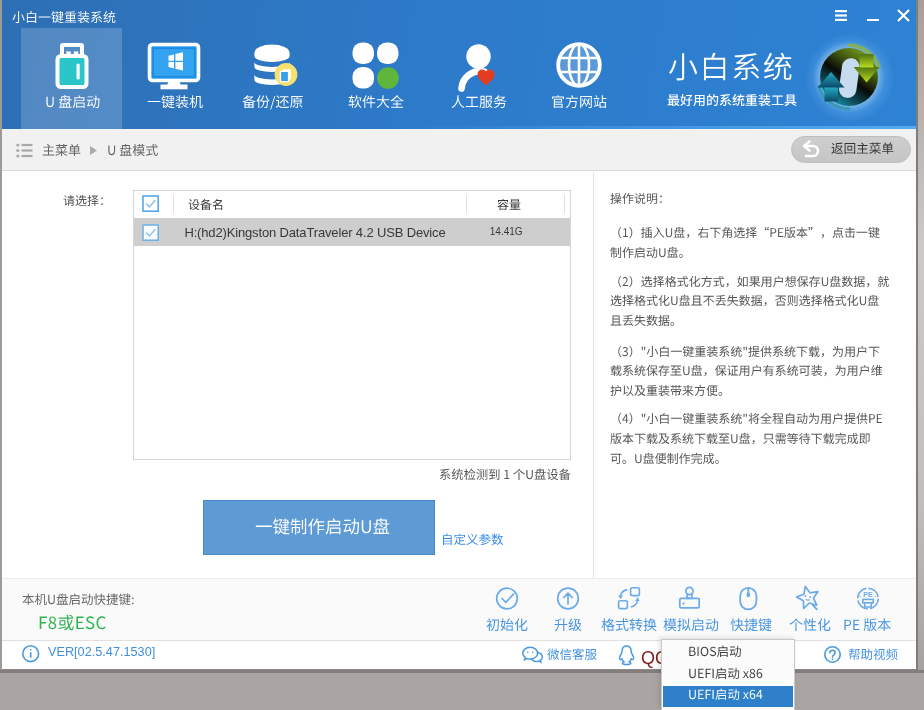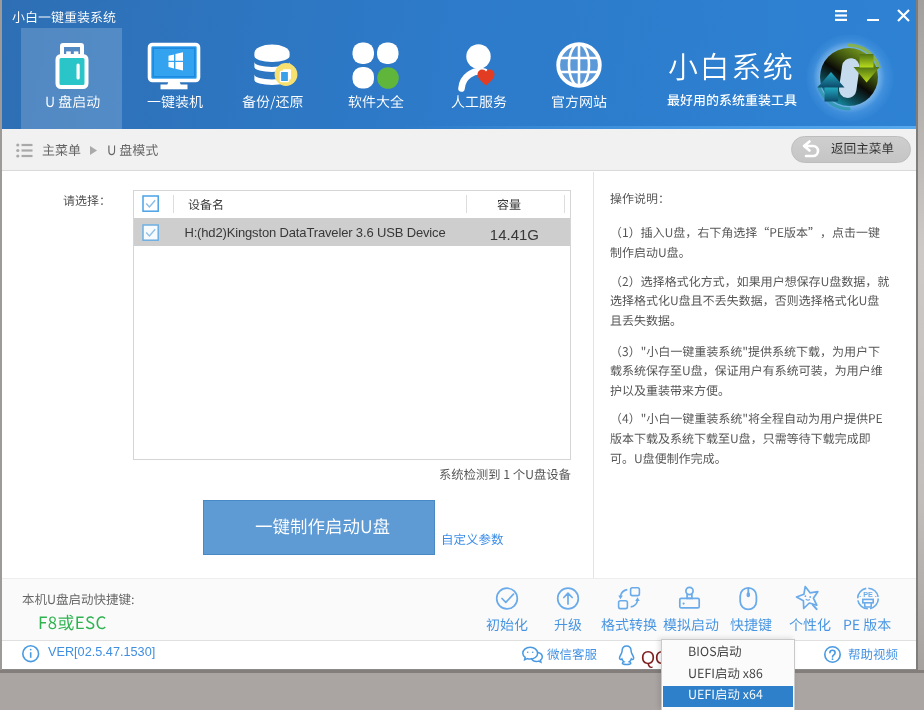--- a/index.html
+++ b/index.html
@@ -189,22 +189,22 @@
 <rect x="1" y="1" width="15.2" height="15.2" fill="#f8fbfd" stroke="#6cb0e4" stroke-width="1.5"></rect>
 <path d="M4.2 8.6 L7.4 12 L13.2 5.2" stroke="#90c1e6" stroke-width="1.4" fill="none"></path>
 </g>
   </svg>
 <svg class="t" style="left:187.5px;top:208.5px">
     <path d="M1.5 -9.3C2.1 -8.7 2.9 -7.9 3.3 -7.4L3.9 -8.1C3.5 -8.6 2.7 -9.3 2.1 -9.9ZM0.5 -6.3V-5.4H2.2V-1.1C2.2 -0.6 1.8 -0.2 1.6 -0.0C1.8 0.1 2.0 0.5 2.1 0.7C2.3 0.5 2.6 0.2 4.7 -1.3C4.6 -1.5 4.5 -1.9 4.4 -2.1L3.1 -1.1V-6.3ZM5.9 -9.6V-8.3C5.9 -7.4 5.6 -6.4 4.0 -5.7C4.2 -5.6 4.5 -5.2 4.6 -5.0C6.4 -5.9 6.7 -7.2 6.7 -8.3V-8.8H8.9V-6.9C8.9 -6.0 9.0 -5.6 9.9 -5.6C10.0 -5.6 10.6 -5.6 10.8 -5.6C11.0 -5.6 11.3 -5.6 11.4 -5.7C11.4 -5.9 11.4 -6.2 11.3 -6.5C11.2 -6.4 10.9 -6.4 10.8 -6.4C10.6 -6.4 10.1 -6.4 9.9 -6.4C9.7 -6.4 9.7 -6.5 9.7 -6.9V-9.6ZM9.7 -3.9C9.2 -3.0 8.6 -2.2 7.8 -1.5C7.0 -2.2 6.3 -3.0 5.9 -3.9ZM4.6 -4.8V-3.9H5.2L5.1 -3.9C5.5 -2.8 6.2 -1.8 7.1 -1.0C6.2 -0.5 5.1 -0.1 4.1 0.2C4.3 0.4 4.5 0.7 4.5 1.0C5.7 0.6 6.8 0.2 7.8 -0.5C8.7 0.2 9.8 0.7 11.0 1.0C11.1 0.7 11.4 0.4 11.6 0.2C10.4 -0.0 9.4 -0.5 8.5 -1.0C9.5 -1.9 10.3 -3.1 10.8 -4.6L10.3 -4.8L10.1 -4.8Z M20.2 -8.3C19.6 -7.6 18.9 -7.1 18.0 -6.7C17.2 -7.1 16.5 -7.6 15.9 -8.1L16.1 -8.3ZM16.4 -10.1C15.8 -9.1 14.7 -7.9 12.9 -7.1C13.1 -6.9 13.4 -6.6 13.5 -6.4C14.2 -6.7 14.8 -7.1 15.3 -7.6C15.8 -7.1 16.4 -6.6 17.0 -6.2C15.6 -5.6 13.9 -5.2 12.4 -5.0C12.5 -4.8 12.7 -4.4 12.8 -4.1C14.5 -4.4 16.4 -4.9 18.0 -5.7C19.5 -5.0 21.3 -4.5 23.1 -4.3C23.2 -4.5 23.5 -4.9 23.7 -5.1C22.0 -5.3 20.3 -5.7 18.9 -6.2C20.1 -6.9 21.0 -7.7 21.7 -8.7L21.1 -9.1L21.0 -9.0H16.8C17.0 -9.3 17.2 -9.6 17.4 -9.9ZM15.0 -1.5H17.5V-0.2H15.0ZM15.0 -2.3V-3.5H17.5V-2.3ZM21.0 -1.5V-0.2H18.4V-1.5ZM21.0 -2.3H18.4V-3.5H21.0ZM14.0 -4.3V1.0H15.0V0.6H21.0V0.9H21.9V-4.3Z M27.2 -6.3C27.8 -5.9 28.5 -5.4 29.0 -4.9C27.6 -4.1 26.1 -3.6 24.6 -3.3C24.7 -3.1 24.9 -2.7 25.0 -2.4C25.7 -2.6 26.4 -2.8 27.0 -3.0V0.9H27.9V0.3H33.3V0.9H34.2V-4.1H29.4C31.4 -5.1 33.1 -6.6 34.1 -8.6L33.5 -8.9L33.4 -8.9H29.1C29.4 -9.2 29.7 -9.6 29.9 -9.9L28.9 -10.1C28.2 -9.0 26.8 -7.6 24.8 -6.7C25.0 -6.6 25.3 -6.2 25.5 -6.0C26.6 -6.6 27.6 -7.3 28.3 -8.1H32.8C32.1 -7.0 31.0 -6.1 29.8 -5.3C29.3 -5.8 28.5 -6.4 27.9 -6.9ZM33.3 -0.5H27.9V-3.3H33.3Z" fill="#3a3a3a"></path>
   </svg>
 <svg class="t" style="left:497.0px;top:208.5px">
     <path d="M4.0 -7.6C3.3 -6.7 2.2 -5.9 1.1 -5.3C1.3 -5.2 1.6 -4.8 1.7 -4.6C2.8 -5.3 4.0 -6.3 4.8 -7.3ZM7.0 -7.1C8.1 -6.4 9.5 -5.3 10.2 -4.7L10.8 -5.3C10.1 -5.9 8.7 -6.9 7.6 -7.6ZM5.9 -6.5C4.8 -4.8 2.7 -3.3 0.4 -2.4C0.7 -2.2 0.9 -1.9 1.0 -1.7C1.6 -1.9 2.1 -2.2 2.6 -2.5V1.0H3.5V0.6H8.5V0.9H9.4V-2.6C9.9 -2.4 10.4 -2.1 10.9 -1.8C11.1 -2.1 11.3 -2.4 11.5 -2.6C9.6 -3.4 7.9 -4.3 6.5 -5.9L6.7 -6.2ZM3.5 -0.2V-2.3H8.5V-0.2ZM3.6 -3.1C4.5 -3.7 5.3 -4.4 6.0 -5.2C6.8 -4.3 7.7 -3.6 8.6 -3.1ZM5.2 -9.9C5.4 -9.7 5.5 -9.3 5.7 -9.0H1.0V-6.8H1.9V-8.1H10.1V-6.8H11.0V-9.0H6.7C6.6 -9.3 6.3 -9.8 6.1 -10.2Z M15.0 -8.0H21.0V-7.3H15.0ZM15.0 -9.2H21.0V-8.5H15.0ZM14.1 -9.7V-6.8H21.9V-9.7ZM12.6 -6.3V-5.6H23.4V-6.3ZM14.8 -3.3H17.5V-2.6H14.8ZM18.4 -3.3H21.3V-2.6H18.4ZM14.8 -4.5H17.5V-3.8H14.8ZM18.4 -4.5H21.3V-3.8H18.4ZM12.6 -0.0V0.7H23.5V-0.0H18.4V-0.7H22.5V-1.4H18.4V-2.0H22.2V-5.0H13.9V-2.0H17.5V-1.4H13.6V-0.7H17.5V-0.0Z" fill="#3a3a3a"></path>
   </svg>
-<div class="abs" style="left:184.4px;top:225.3px;width:290px;font-size:13px;color:#383838;letter-spacing:-0.15px;font-family:'Liberation Sans',sans-serif">H:(hd2)Kingston DataTraveler 3.6 USB Device</div>
-<div class="abs" style="left:489.8px;top:225.8px;font-size:15px;color:#383838">14.41G</div>
+<div class="abs" style="left:184.4px;top:225.3px;width:290px;font-size:13px;color:#383838;letter-spacing:-0.15px;font-family:'Liberation Sans',sans-serif">H:(hd2)Kingston DataTraveler 4.2 USB Device</div>
+<div class="abs" style="left:489.8px;top:225.8px;font-size:10px;color:#383838">14.41G</div>
 <svg class="t" style="left:439.1px;top:478.5px">
     <path d="M3.5 -2.8C2.9 -1.9 1.8 -1.0 0.9 -0.4C1.1 -0.2 1.5 0.1 1.7 0.2C2.6 -0.4 3.7 -1.4 4.4 -2.4ZM7.8 -2.3C8.8 -1.5 10.1 -0.4 10.7 0.3L11.5 -0.3C10.8 -1.0 9.6 -2.1 8.5 -2.8ZM8.2 -5.5C8.5 -5.2 8.8 -4.8 9.2 -4.5L3.8 -4.1C5.6 -5.0 7.5 -6.2 9.3 -7.5L8.6 -8.1C8.0 -7.6 7.3 -7.1 6.6 -6.7L3.6 -6.5C4.5 -7.2 5.4 -7.9 6.2 -8.8C7.8 -9.0 9.3 -9.2 10.5 -9.5L9.9 -10.2C7.9 -9.7 4.3 -9.4 1.3 -9.3C1.4 -9.1 1.5 -8.7 1.5 -8.5C2.6 -8.5 3.8 -8.6 4.9 -8.7C4.1 -7.8 3.2 -7.1 2.9 -6.9C2.5 -6.6 2.2 -6.4 2.0 -6.4C2.1 -6.2 2.2 -5.8 2.3 -5.6C2.5 -5.7 2.9 -5.7 5.4 -5.9C4.3 -5.2 3.4 -4.7 3.0 -4.5C2.3 -4.2 1.7 -3.9 1.3 -3.9C1.4 -3.6 1.5 -3.2 1.6 -3.0C1.9 -3.1 2.4 -3.2 5.8 -3.5V-0.2C5.8 -0.1 5.8 -0.1 5.5 -0.0C5.4 -0.0 4.7 -0.0 3.9 -0.1C4.1 0.2 4.2 0.6 4.3 0.8C5.2 0.8 5.8 0.8 6.2 0.7C6.6 0.5 6.7 0.3 6.7 -0.2V-3.5L9.8 -3.8C10.1 -3.4 10.4 -3.0 10.7 -2.7L11.4 -3.1C10.9 -3.8 9.8 -5.0 8.9 -5.8Z M20.9 -4.3V-0.4C20.9 0.5 21.1 0.7 22.0 0.7C22.1 0.7 22.9 0.7 23.0 0.7C23.8 0.7 24.0 0.3 24.1 -1.4C23.8 -1.5 23.5 -1.6 23.3 -1.8C23.3 -0.3 23.2 -0.1 22.9 -0.1C22.8 -0.1 22.2 -0.1 22.1 -0.1C21.8 -0.1 21.8 -0.1 21.8 -0.4V-4.3ZM18.6 -4.3C18.5 -1.9 18.2 -0.6 16.2 0.2C16.4 0.4 16.7 0.7 16.8 0.9C19.0 0.0 19.4 -1.5 19.5 -4.3ZM12.8 -0.7 13.0 0.3C14.1 -0.1 15.6 -0.6 17.0 -1.0L16.8 -1.8C15.3 -1.4 13.8 -0.9 12.8 -0.7ZM19.6 -10.1C19.9 -9.6 20.2 -9.0 20.3 -8.5H17.3V-7.7H19.5C19.0 -6.9 18.1 -5.8 17.8 -5.5C17.6 -5.3 17.3 -5.2 17.1 -5.2C17.2 -5.0 17.3 -4.5 17.4 -4.3C17.7 -4.4 18.2 -4.5 22.7 -4.9C22.9 -4.6 23.1 -4.3 23.2 -4.0L24.0 -4.4C23.6 -5.2 22.8 -6.3 22.1 -7.2L21.4 -6.8C21.7 -6.4 22.0 -6.0 22.2 -5.6L18.8 -5.4C19.4 -6.0 20.1 -7.0 20.6 -7.7H24.0V-8.5H20.4L21.2 -8.8C21.1 -9.2 20.8 -9.9 20.5 -10.4ZM13.0 -5.2C13.2 -5.3 13.5 -5.4 15.0 -5.6C14.5 -4.8 14.0 -4.2 13.8 -3.9C13.4 -3.5 13.1 -3.2 12.8 -3.1C12.9 -2.9 13.1 -2.4 13.1 -2.2C13.4 -2.4 13.8 -2.5 16.8 -3.2C16.8 -3.4 16.8 -3.8 16.8 -4.0L14.5 -3.6C15.4 -4.6 16.4 -6.0 17.1 -7.3L16.3 -7.8C16.1 -7.3 15.8 -6.9 15.5 -6.4L14.0 -6.3C14.8 -7.3 15.5 -8.7 16.1 -10.0L15.2 -10.4C14.6 -8.9 13.7 -7.3 13.4 -6.9C13.2 -6.5 12.9 -6.2 12.7 -6.2C12.8 -5.9 13.0 -5.4 13.0 -5.2Z M30.4 -6.5V-5.7H34.5V-6.5ZM29.5 -4.4C29.8 -3.4 30.2 -2.2 30.3 -1.4L31.0 -1.6C30.9 -2.4 30.6 -3.6 30.2 -4.6ZM31.9 -4.7C32.1 -3.8 32.3 -2.6 32.4 -1.7L33.1 -1.9C33.1 -2.7 32.8 -3.9 32.6 -4.8ZM26.8 -10.3V-8.0H25.2V-7.1H26.7C26.4 -5.5 25.7 -3.6 25.0 -2.6C25.2 -2.4 25.4 -2.0 25.5 -1.7C26.0 -2.5 26.4 -3.7 26.8 -5.0V1.0H27.7V-5.4C28.0 -4.8 28.3 -4.1 28.5 -3.7L29.0 -4.4C28.9 -4.8 27.9 -6.2 27.7 -6.6V-7.1H28.9V-8.0H27.7V-10.3ZM32.3 -10.4C31.4 -8.7 30.0 -7.1 28.4 -6.2C28.6 -6.0 28.9 -5.6 29.0 -5.4C30.2 -6.3 31.5 -7.5 32.4 -8.9C33.3 -7.7 34.8 -6.4 36.0 -5.5C36.1 -5.8 36.3 -6.2 36.5 -6.4C35.2 -7.1 33.7 -8.5 32.8 -9.7L33.1 -10.1ZM28.8 -0.4V0.4H36.1V-0.4H33.9C34.5 -1.6 35.3 -3.3 35.8 -4.6L35.0 -4.8C34.5 -3.5 33.8 -1.6 33.1 -0.4Z M42.9 -1.1C43.5 -0.5 44.2 0.3 44.6 0.9L45.2 0.5C44.8 -0.0 44.1 -0.9 43.5 -1.5ZM40.7 -9.6V-1.9H41.5V-8.9H44.1V-1.9H44.9V-9.6ZM47.6 -10.2V-0.1C47.6 0.1 47.5 0.2 47.3 0.2C47.1 0.2 46.6 0.2 45.9 0.2C46.0 0.4 46.1 0.7 46.2 0.9C47.0 0.9 47.6 0.9 47.9 0.8C48.2 0.7 48.3 0.4 48.3 -0.1V-10.2ZM45.9 -9.2V-1.9H46.6V-9.2ZM42.4 -8.0V-3.7C42.4 -2.2 42.1 -0.7 40.1 0.4C40.2 0.5 40.5 0.8 40.5 1.0C42.8 -0.2 43.1 -2.0 43.1 -3.7V-8.0ZM37.9 -9.5C38.6 -9.2 39.5 -8.6 39.9 -8.2L40.5 -8.9C40.0 -9.3 39.1 -9.8 38.4 -10.2ZM37.4 -6.2C38.0 -5.8 38.9 -5.3 39.4 -4.9L39.9 -5.7C39.5 -6.0 38.6 -6.5 37.9 -6.9ZM37.6 0.3 38.4 0.8C39.0 -0.3 39.6 -1.8 40.0 -3.1L39.3 -3.6C38.8 -2.2 38.1 -0.6 37.6 0.3Z M57.1 -9.3V-1.8H57.9V-9.3ZM59.5 -10.1V-0.5C59.5 -0.2 59.5 -0.2 59.2 -0.2C59.0 -0.2 58.4 -0.2 57.6 -0.2C57.8 0.0 57.9 0.5 58.0 0.7C58.9 0.7 59.5 0.7 59.9 0.5C60.3 0.4 60.4 0.1 60.4 -0.5V-10.1ZM50.0 -0.5 50.2 0.4C51.8 0.0 54.1 -0.4 56.3 -0.8L56.3 -1.6L53.7 -1.2V-3.1H56.1V-3.9H53.7V-5.2H52.8V-3.9H50.4V-3.1H52.8V-1.0ZM50.7 -5.4C51.0 -5.5 51.4 -5.6 55.3 -6.0C55.4 -5.7 55.6 -5.4 55.7 -5.2L56.4 -5.7C56.0 -6.4 55.2 -7.5 54.5 -8.3L53.9 -7.9C54.2 -7.5 54.5 -7.1 54.8 -6.7L51.6 -6.4C52.1 -7.1 52.6 -7.9 53.1 -8.7H56.4V-9.5H50.1V-8.7H52.0C51.6 -7.8 51.1 -7.0 50.9 -6.8C50.7 -6.5 50.6 -6.3 50.4 -6.3C50.5 -6.0 50.6 -5.6 50.7 -5.4Z M65.3 0.0H70.3V-0.9H68.5V-9.0H67.6C67.1 -8.7 66.5 -8.5 65.7 -8.4V-7.7H67.4V-0.9H65.3Z M79.5 -6.7V1.0H80.5V-6.7ZM80.1 -10.3C78.8 -8.3 76.6 -6.5 74.3 -5.5C74.5 -5.3 74.8 -4.9 75.0 -4.6C76.9 -5.6 78.7 -7.0 80.0 -8.7C81.6 -6.8 83.3 -5.6 85.1 -4.6C85.2 -4.9 85.5 -5.3 85.8 -5.5C83.9 -6.4 82.1 -7.5 80.5 -9.4L80.9 -10.0Z M90.6 0.2C92.4 0.2 93.8 -0.8 93.8 -3.7V-9.0H92.7V-3.7C92.7 -1.5 91.8 -0.8 90.6 -0.8C89.4 -0.8 88.5 -1.5 88.5 -3.7V-9.0H87.3V-3.7C87.3 -0.8 88.7 0.2 90.6 0.2Z M99.8 -5.2C100.5 -4.9 101.4 -4.3 101.8 -3.9L102.2 -4.5C101.8 -4.9 100.9 -5.4 100.3 -5.8ZM100.7 -10.5C100.6 -10.2 100.5 -9.8 100.3 -9.4H97.6V-7.2L97.6 -6.8H95.6V-6.0H97.5C97.3 -5.2 96.9 -4.4 95.9 -3.8C96.1 -3.7 96.5 -3.4 96.6 -3.2C97.7 -3.9 98.2 -4.9 98.4 -6.0H104.1V-4.5C104.1 -4.4 104.1 -4.3 103.9 -4.3C103.7 -4.3 103.2 -4.3 102.6 -4.3C102.7 -4.1 102.8 -3.8 102.9 -3.5C103.7 -3.5 104.3 -3.5 104.6 -3.7C104.9 -3.8 105.0 -4.1 105.0 -4.5V-6.0H106.8V-6.8H105.0V-9.4H101.3L101.7 -10.3ZM99.9 -8.0C100.5 -7.6 101.3 -7.1 101.7 -6.8H98.5L98.5 -7.2V-8.6H104.1V-6.8H101.7L102.2 -7.3C101.8 -7.7 101.0 -8.2 100.3 -8.5ZM96.9 -3.2V-0.2H95.6V0.6H106.8V-0.2H105.4V-3.2ZM97.8 -0.2V-2.5H99.5V-0.2ZM100.3 -0.2V-2.5H102.0V-0.2ZM102.8 -0.2V-2.5H104.5V-0.2Z M108.8 -9.5C109.5 -9.0 110.3 -8.1 110.7 -7.6L111.3 -8.3C110.9 -8.8 110.1 -9.6 109.4 -10.1ZM107.8 -6.5V-5.6H109.6V-1.2C109.6 -0.6 109.2 -0.2 109.0 -0.0C109.1 0.1 109.4 0.5 109.5 0.7C109.6 0.5 110.0 0.2 112.2 -1.4C112.1 -1.6 111.9 -1.9 111.8 -2.2L110.5 -1.2V-6.5ZM113.3 -9.9V-8.5C113.3 -7.6 113.1 -6.6 111.5 -5.9C111.6 -5.7 111.9 -5.4 112.1 -5.2C113.8 -6.0 114.2 -7.3 114.2 -8.5V-9.0H116.4V-7.0C116.4 -6.1 116.6 -5.8 117.4 -5.8C117.6 -5.8 118.2 -5.8 118.4 -5.8C118.6 -5.8 118.9 -5.8 119.0 -5.8C119.0 -6.0 118.9 -6.4 118.9 -6.6C118.8 -6.6 118.5 -6.6 118.3 -6.6C118.2 -6.6 117.6 -6.6 117.5 -6.6C117.3 -6.6 117.3 -6.7 117.3 -7.0V-9.9ZM117.2 -4.0C116.8 -3.1 116.1 -2.2 115.3 -1.6C114.5 -2.3 113.8 -3.1 113.4 -4.0ZM112.0 -4.9V-4.0H112.7L112.5 -4.0C113.0 -2.8 113.7 -1.9 114.6 -1.1C113.6 -0.5 112.6 -0.1 111.5 0.2C111.7 0.4 111.9 0.8 111.9 1.0C113.1 0.7 114.3 0.2 115.3 -0.5C116.2 0.2 117.3 0.7 118.6 1.0C118.7 0.8 119.0 0.4 119.2 0.2C118.0 -0.0 116.9 -0.5 116.0 -1.1C117.1 -2.0 117.9 -3.1 118.4 -4.7L117.8 -4.9L117.7 -4.9Z M128.0 -8.5C127.4 -7.8 126.6 -7.3 125.7 -6.8C124.9 -7.2 124.2 -7.7 123.7 -8.3L123.8 -8.5ZM124.1 -10.4C123.5 -9.3 122.3 -8.1 120.5 -7.2C120.7 -7.1 121.0 -6.8 121.2 -6.6C121.9 -6.9 122.5 -7.3 123.0 -7.7C123.5 -7.2 124.1 -6.8 124.8 -6.4C123.3 -5.8 121.6 -5.3 120.0 -5.1C120.1 -4.9 120.3 -4.5 120.4 -4.2C122.2 -4.5 124.1 -5.1 125.7 -5.9C127.3 -5.1 129.1 -4.6 131.0 -4.4C131.1 -4.7 131.4 -5.0 131.6 -5.3C129.8 -5.4 128.1 -5.8 126.7 -6.4C127.9 -7.1 128.9 -7.9 129.5 -8.9L128.9 -9.3L128.8 -9.3H124.5C124.7 -9.6 125.0 -9.9 125.1 -10.2ZM122.7 -1.6H125.3V-0.2H122.7ZM122.7 -2.3V-3.6H125.3V-2.3ZM128.8 -1.6V-0.2H126.2V-1.6ZM128.8 -2.3H126.2V-3.6H128.8ZM121.7 -4.4V1.0H122.7V0.6H128.8V1.0H129.8V-4.4Z" fill="#555555"></path>
   </svg>
 <div class="abs" style="left:593px;top:172px;width:1px;height:406px;background:#e3e3e3"></div>
 <div class="abs" style="left:203px;top:499.5px;width:231.5px;height:55px;background:#5e9ad4;border:1px solid #4788c5"></div>
 <svg class="t" style="left:254.9px;top:533.0px">
     <path d="M0.8 -7.5V-6.1H16.8V-7.5Z M18.4 -6.1V-4.9H20.4V-1.5C20.4 -0.6 19.8 -0.0 19.5 0.2C19.7 0.4 20.1 0.9 20.2 1.2C20.5 0.9 20.9 0.5 23.6 -1.4C23.5 -1.6 23.3 -2.0 23.2 -2.4L21.5 -1.2V-4.9H23.4V-6.1H21.5V-8.4H23.3V-9.6H19.1C19.5 -10.2 19.9 -10.8 20.3 -11.5H23.3V-12.7H20.8C21.0 -13.3 21.2 -13.9 21.4 -14.5L20.2 -14.8C19.8 -13.0 18.9 -11.3 18.0 -10.2C18.2 -9.9 18.6 -9.3 18.7 -9.1L19.1 -9.5V-8.4H20.4V-6.1ZM27.6 -13.3V-12.4H29.7V-11.0H27.2V-9.9H29.7V-8.5H27.6V-7.5H29.7V-6.2H27.6V-5.2H29.7V-3.7H27.1V-2.7H29.7V-0.6H30.7V-2.7H34.0V-3.7H30.7V-5.2H33.6V-6.2H30.7V-7.5H33.3V-9.9H34.4V-11.0H33.3V-13.3H30.7V-14.6H29.7V-13.3ZM30.7 -9.9H32.3V-8.5H30.7ZM30.7 -11.0V-12.4H32.3V-11.0ZM23.9 -7.1C23.9 -7.2 24.0 -7.3 24.2 -7.4H26.0C25.9 -6.0 25.7 -4.8 25.4 -3.7C25.1 -4.3 24.9 -5.0 24.7 -5.8L23.8 -5.5C24.1 -4.3 24.5 -3.2 24.9 -2.4C24.3 -1.1 23.5 -0.1 22.6 0.6C22.8 0.8 23.1 1.2 23.2 1.5C24.2 0.8 25.0 -0.1 25.6 -1.3C27.2 0.7 29.3 1.2 31.7 1.2H34.0C34.1 0.8 34.2 0.3 34.4 0.0C33.8 0.0 32.2 0.0 31.8 0.0C29.6 0.0 27.5 -0.4 26.1 -2.4C26.6 -4.0 27.0 -6.0 27.2 -8.5L26.5 -8.6L26.3 -8.6H25.2C26.0 -9.9 26.7 -11.6 27.3 -13.4L26.5 -13.9L26.2 -13.7H23.7V-12.5H25.8C25.3 -11.0 24.6 -9.6 24.4 -9.1C24.1 -8.6 23.7 -8.1 23.4 -8.1C23.6 -7.8 23.8 -7.4 23.9 -7.1Z M46.8 -13.1V-3.4H48.1V-13.1ZM49.9 -14.5V-0.4C49.9 -0.1 49.9 -0.0 49.6 -0.0C49.3 -0.0 48.3 -0.0 47.2 -0.1C47.4 0.4 47.6 1.0 47.7 1.3C49.0 1.3 50.0 1.3 50.5 1.1C51.0 0.8 51.2 0.5 51.2 -0.4V-14.5ZM37.5 -14.3C37.1 -12.6 36.5 -10.8 35.7 -9.7C36.0 -9.5 36.6 -9.3 36.9 -9.2C37.2 -9.7 37.5 -10.3 37.8 -11.0H40.1V-9.1H35.8V-7.9H40.1V-6.1H36.6V-0.0H37.8V-5.0H40.1V1.4H41.3V-5.0H43.8V-1.4C43.8 -1.2 43.7 -1.1 43.5 -1.1C43.3 -1.1 42.7 -1.1 42.0 -1.1C42.2 -0.8 42.3 -0.3 42.4 0.0C43.3 0.0 44.0 0.0 44.4 -0.2C44.9 -0.4 45.0 -0.7 45.0 -1.3V-6.1H41.3V-7.9H45.6V-9.1H41.3V-11.0H44.9V-12.2H41.3V-14.6H40.1V-12.2H38.2C38.4 -12.8 38.6 -13.4 38.7 -14.0Z M61.7 -14.5C60.8 -11.9 59.4 -9.4 57.8 -7.7C58.1 -7.5 58.6 -7.1 58.9 -6.8C59.7 -7.8 60.6 -9.1 61.4 -10.5H62.6V1.4H63.9V-2.9H69.2V-4.1H63.9V-6.8H68.9V-8.0H63.9V-10.5H69.3V-11.8H62.0C62.4 -12.5 62.7 -13.4 63.0 -14.2ZM57.5 -14.6C56.5 -12.0 54.9 -9.3 53.1 -7.6C53.4 -7.4 53.8 -6.6 53.9 -6.3C54.5 -6.9 55.1 -7.6 55.6 -8.4V1.4H56.9V-10.5C57.6 -11.7 58.3 -13.0 58.7 -14.2Z M74.8 -5.4V1.3H76.1V0.2H84.2V1.3H85.5V-5.4ZM76.1 -1.0V-4.2H84.2V-1.0ZM77.6 -14.4C78.0 -13.7 78.4 -12.8 78.7 -12.2H72.7V-8.0C72.7 -5.4 72.5 -1.9 70.6 0.5C70.9 0.7 71.5 1.2 71.7 1.4C73.6 -1.0 74.0 -4.6 74.0 -7.3H85.2V-12.2H79.5L80.1 -12.4C79.8 -13.0 79.3 -14.0 78.9 -14.7ZM74.0 -11.0H83.9V-8.5H74.0Z M89.1 -13.3V-12.1H95.8V-13.3ZM98.9 -14.4C98.9 -13.2 98.9 -11.9 98.9 -10.7H96.4V-9.4H98.8C98.6 -5.4 97.9 -1.8 95.5 0.4C95.9 0.6 96.3 1.1 96.5 1.4C99.1 -1.1 99.9 -5.1 100.1 -9.4H102.7C102.5 -3.2 102.3 -0.9 101.8 -0.3C101.7 -0.1 101.5 -0.1 101.2 -0.1C100.8 -0.1 99.9 -0.1 98.9 -0.2C99.1 0.2 99.2 0.8 99.3 1.1C100.2 1.2 101.2 1.2 101.7 1.1C102.3 1.1 102.6 0.9 103.0 0.5C103.6 -0.3 103.8 -2.8 104.0 -10.0C104.0 -10.2 104.0 -10.7 104.0 -10.7H100.2C100.2 -11.9 100.2 -13.2 100.2 -14.4ZM89.1 -0.8 89.1 -0.8V-0.8C89.5 -1.0 90.1 -1.2 95.0 -2.3L95.3 -1.1L96.5 -1.5C96.1 -2.7 95.3 -4.8 94.7 -6.4L93.6 -6.1C93.9 -5.3 94.3 -4.3 94.6 -3.4L90.4 -2.5C91.1 -4.1 91.8 -6.1 92.2 -7.9H96.1V-9.1H88.4V-7.9H90.9C90.4 -5.8 89.7 -3.8 89.4 -3.2C89.1 -2.5 88.9 -2.1 88.6 -2.0C88.8 -1.7 89.0 -1.0 89.1 -0.8Z M111.3 0.2C113.9 0.2 115.9 -1.2 115.9 -5.3V-12.8H114.4V-5.3C114.4 -2.2 113.0 -1.2 111.3 -1.2C109.6 -1.2 108.3 -2.2 108.3 -5.3V-12.8H106.7V-5.3C106.7 -1.2 108.7 0.2 111.3 0.2Z M124.4 -7.5C125.4 -6.9 126.6 -6.2 127.2 -5.6L127.9 -6.4C127.3 -7.0 126.1 -7.7 125.1 -8.2ZM125.7 -14.9C125.6 -14.5 125.4 -13.9 125.2 -13.4H121.3V-10.3L121.3 -9.6H118.5V-8.5H121.1C120.9 -7.4 120.3 -6.3 118.9 -5.5C119.2 -5.3 119.7 -4.8 119.9 -4.5C121.5 -5.6 122.2 -7.0 122.5 -8.5H130.6V-6.4C130.6 -6.2 130.5 -6.2 130.3 -6.2C130.0 -6.1 129.2 -6.1 128.4 -6.2C128.6 -5.8 128.8 -5.4 128.8 -5.0C130.0 -5.0 130.8 -5.0 131.2 -5.2C131.7 -5.4 131.9 -5.8 131.9 -6.4V-8.5H134.3V-9.6H131.9V-13.4H126.6L127.2 -14.6ZM124.6 -11.3C125.5 -10.9 126.6 -10.2 127.2 -9.6H122.6L122.6 -10.3V-12.3H130.6V-9.6H127.2L127.9 -10.4C127.3 -11.0 126.1 -11.7 125.2 -12.1ZM120.4 -4.6V-0.3H118.4V0.9H134.3V-0.3H132.4V-4.6ZM121.6 -0.3V-3.5H124.0V-0.3ZM125.2 -0.3V-3.5H127.5V-0.3ZM128.7 -0.3V-3.5H131.1V-0.3Z" fill="#ffffff"></path>
   </svg>
 <svg class="t" style="left:441.4px;top:543.5px">
     <path d="M3.0 -5.1H9.7V-3.3H3.0ZM3.0 -6.0V-7.9H9.7V-6.0ZM3.0 -2.4H9.7V-0.6H3.0ZM5.7 -10.5C5.6 -10.0 5.4 -9.3 5.2 -8.8H2.0V1.0H3.0V0.3H9.7V1.0H10.7V-8.8H6.2C6.4 -9.3 6.6 -9.8 6.8 -10.4Z M15.3 -4.7C15.0 -2.5 14.3 -0.7 12.9 0.4C13.2 0.6 13.6 0.9 13.7 1.0C14.6 0.3 15.2 -0.6 15.6 -1.8C16.7 0.4 18.6 0.8 21.2 0.8H24.1C24.2 0.5 24.4 0.1 24.5 -0.2C23.9 -0.1 21.7 -0.1 21.3 -0.1C20.5 -0.1 19.9 -0.2 19.2 -0.3V-2.8H23.0V-3.7H19.2V-5.7H22.4V-6.7H15.1V-5.7H18.2V-0.6C17.2 -0.9 16.4 -1.7 15.9 -3.0C16.1 -3.5 16.2 -4.0 16.2 -4.6ZM17.8 -10.3C18.0 -10.0 18.3 -9.5 18.4 -9.1H13.5V-6.4H14.4V-8.2H23.0V-6.4H24.0V-9.1H19.5C19.4 -9.5 19.0 -10.1 18.8 -10.6Z M30.2 -10.2C30.6 -9.3 31.2 -8.0 31.4 -7.2L32.2 -7.6C32.0 -8.4 31.4 -9.6 31.0 -10.6ZM34.9 -9.6C34.1 -7.2 33.0 -5.1 31.3 -3.4C29.7 -4.9 28.5 -6.9 27.7 -9.1L26.8 -8.8C27.7 -6.5 29.0 -4.4 30.6 -2.7C29.2 -1.5 27.5 -0.5 25.4 0.2C25.6 0.4 25.9 0.8 26.0 1.0C28.1 0.2 29.9 -0.8 31.3 -2.0C32.7 -0.7 34.4 0.3 36.4 1.0C36.5 0.7 36.8 0.4 37.0 0.2C35.1 -0.4 33.4 -1.4 32.0 -2.7C33.8 -4.5 35.0 -6.7 35.9 -9.3Z M44.4 -5.0C43.5 -4.4 41.9 -3.9 40.7 -3.6C40.9 -3.4 41.1 -3.1 41.3 -2.9C42.5 -3.2 44.1 -3.9 45.1 -4.6ZM45.4 -3.6C44.3 -2.7 42.3 -2.1 40.5 -1.8C40.7 -1.6 40.9 -1.2 41.0 -1.0C42.9 -1.4 45.0 -2.2 46.2 -3.2ZM47.0 -2.2C45.6 -0.9 42.8 -0.1 39.7 0.2C39.9 0.4 40.1 0.8 40.2 1.0C43.4 0.6 46.3 -0.2 47.9 -1.8ZM39.7 -7.4C40.0 -7.5 40.4 -7.5 42.5 -7.6C42.4 -7.2 42.2 -6.8 42.0 -6.5H38.2V-5.6H41.3C40.5 -4.6 39.3 -3.7 38.0 -3.2C38.2 -3.0 38.6 -2.6 38.7 -2.4C40.2 -3.2 41.5 -4.2 42.5 -5.6H45.1C46.0 -4.3 47.5 -3.1 48.9 -2.5C49.1 -2.7 49.4 -3.1 49.6 -3.3C48.3 -3.7 47.0 -4.6 46.1 -5.6H49.4V-6.5H43.0C43.2 -6.9 43.5 -7.3 43.6 -7.7L47.1 -7.9C47.4 -7.6 47.7 -7.3 47.9 -7.1L48.7 -7.6C48.0 -8.4 46.6 -9.4 45.5 -10.1L44.7 -9.6C45.2 -9.3 45.7 -9.0 46.2 -8.6L41.4 -8.4C42.2 -8.9 43.0 -9.5 43.7 -10.1L42.9 -10.6C42.0 -9.7 40.8 -8.9 40.4 -8.7C40.0 -8.5 39.7 -8.3 39.5 -8.3C39.6 -8.0 39.7 -7.6 39.7 -7.4Z M55.5 -10.3C55.3 -9.8 54.9 -9.0 54.6 -8.6L55.2 -8.3C55.5 -8.7 56.0 -9.3 56.3 -9.9ZM51.1 -9.9C51.4 -9.4 51.8 -8.7 51.9 -8.3L52.6 -8.6C52.5 -9.0 52.1 -9.7 51.8 -10.2ZM55.1 -3.2C54.8 -2.6 54.4 -2.1 54.0 -1.6C53.5 -1.8 53.0 -2.1 52.5 -2.2C52.7 -2.6 52.9 -2.9 53.1 -3.2ZM51.4 -1.9C52.0 -1.7 52.7 -1.4 53.3 -1.0C52.5 -0.5 51.5 -0.1 50.5 0.2C50.7 0.4 50.9 0.7 51.0 0.9C52.1 0.6 53.2 0.1 54.1 -0.6C54.5 -0.4 54.9 -0.1 55.1 0.1L55.8 -0.5C55.5 -0.7 55.1 -1.0 54.7 -1.2C55.4 -1.9 55.9 -2.8 56.2 -3.9L55.7 -4.1L55.5 -4.0H53.5L53.8 -4.7L52.9 -4.8C52.8 -4.6 52.7 -4.3 52.6 -4.0H50.9V-3.2H52.2C51.9 -2.8 51.6 -2.3 51.4 -1.9ZM53.2 -10.5V-8.2H50.6V-7.4H52.9C52.3 -6.6 51.4 -5.8 50.5 -5.4C50.7 -5.3 50.9 -4.9 51.0 -4.7C51.8 -5.1 52.6 -5.8 53.2 -6.6V-5.1H54.1V-6.8C54.7 -6.3 55.5 -5.7 55.8 -5.4L56.3 -6.1C56.0 -6.3 54.9 -7.0 54.3 -7.4H56.6V-8.2H54.1V-10.5ZM57.9 -10.4C57.5 -8.2 57.0 -6.1 56.0 -4.8C56.2 -4.7 56.6 -4.4 56.7 -4.2C57.0 -4.7 57.3 -5.2 57.6 -5.8C57.9 -4.6 58.2 -3.5 58.7 -2.5C58.0 -1.3 57.0 -0.4 55.6 0.3C55.8 0.5 56.1 0.8 56.2 1.0C57.4 0.4 58.4 -0.5 59.1 -1.6C59.8 -0.6 60.5 0.3 61.5 0.9C61.7 0.7 61.9 0.3 62.1 0.2C61.1 -0.4 60.3 -1.3 59.6 -2.5C60.3 -3.8 60.7 -5.3 61.0 -7.2H61.9V-8.1H58.3C58.5 -8.8 58.6 -9.5 58.7 -10.3ZM60.1 -7.2C59.9 -5.8 59.6 -4.5 59.2 -3.5C58.7 -4.6 58.3 -5.9 58.1 -7.2Z" fill="#3a8ce8"></path>

